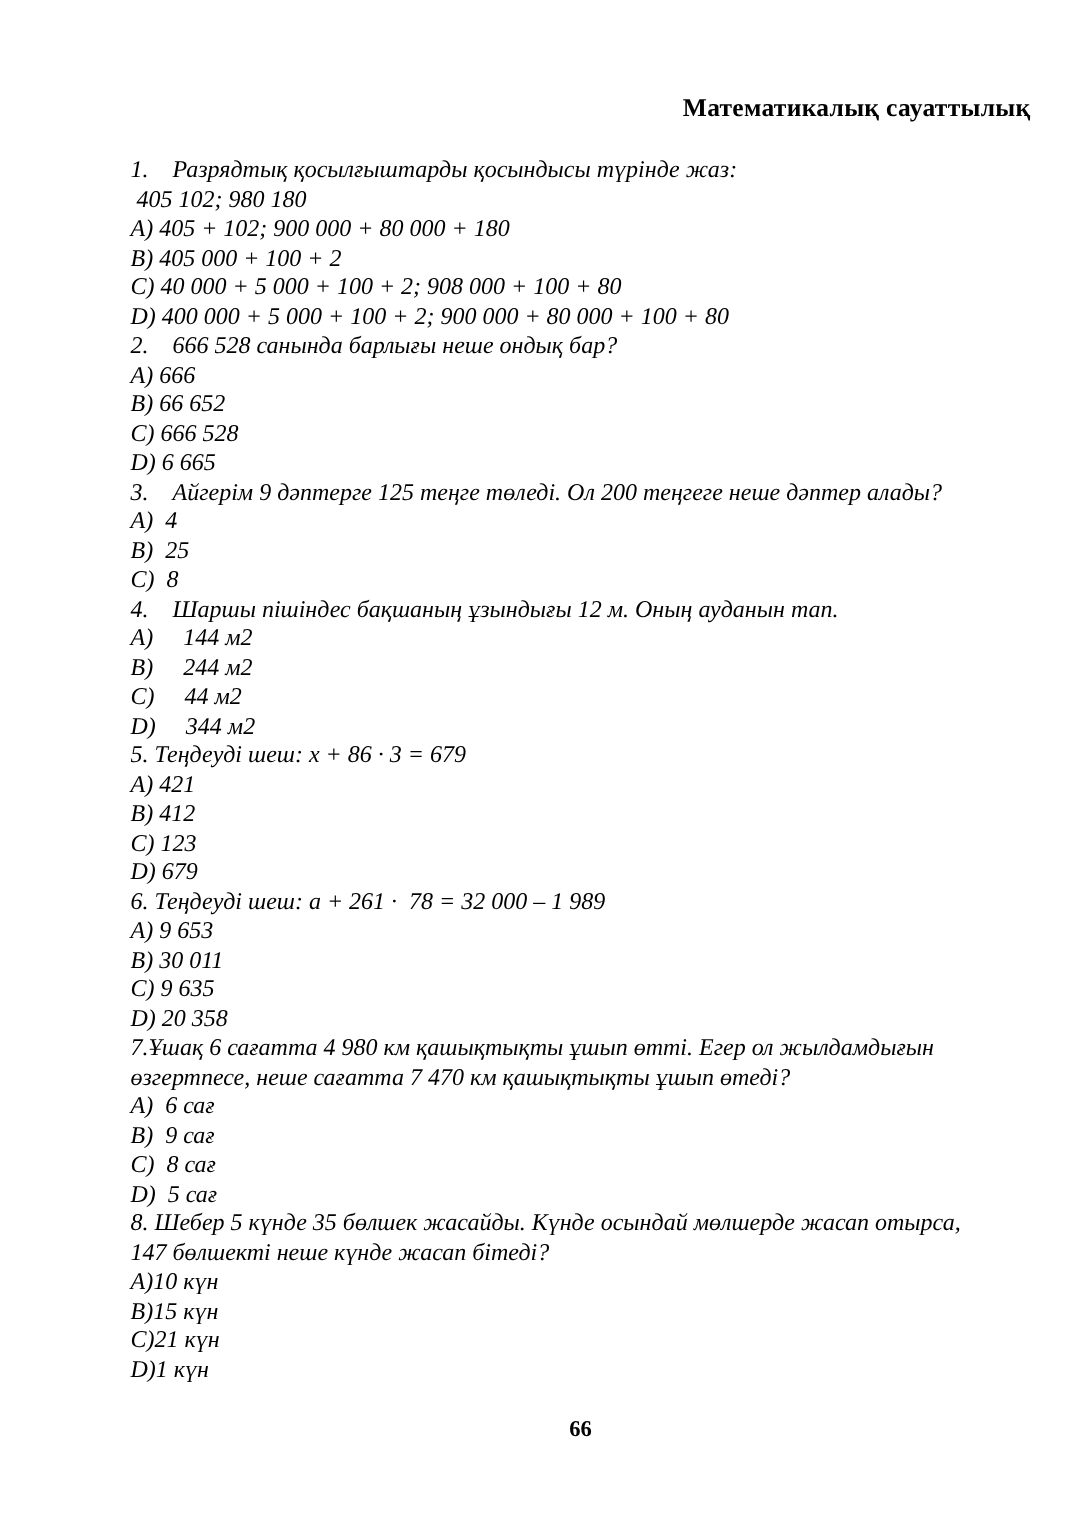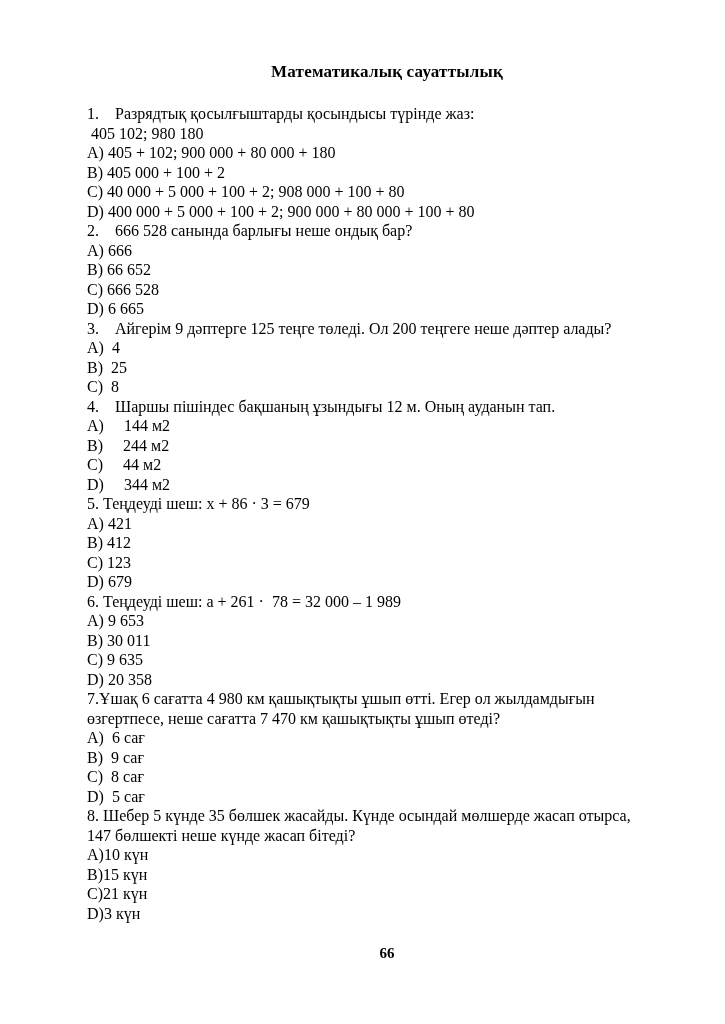--- a/index.html
+++ b/index.html
@@ -16,35 +16,36 @@
     font-family: "Liberation Serif", "DejaVu Serif", serif;
     font-size: 16px;
     overflow: hidden;
   }
   .title {
     position: absolute;
     top: 62px;
     left: 87px;
     width: 600px;
     margin: 0;
-    text-align: center;
+    text-align: right;
     font-size: 17px;
     font-weight: bold;
     letter-spacing: 0.2px;
   }
   .content {
     position: absolute;
     top: 104px;
     left: 87px;
     width: 615px;
   }
   .line {
     line-height: 19.5px;
     min-height: 19.5px;
     white-space: pre-wrap;
+    font-style: italic;
   }
   .page-number {
     position: absolute;
     top: 945px;
     left: 87px;
     width: 600px;
     text-align: center;
     font-size: 15px;
     font-weight: bold;
   }
@@ -114,20 +115,20 @@
       <div class="line">C)  8 сағ</div>
       <div class="line">D)  5 сағ</div>
     </section>
 
     <section>
       <div class="line">8. Шебер 5 күнде 35 бөлшек жасайды. Күнде осындай мөлшерде жасап отырса,</div>
       <div class="line">147 бөлшекті неше күнде жасап бітеді?</div>
       <div class="line">A)10 күн</div>
       <div class="line">B)15 күн</div>
       <div class="line">C)21 күн</div>
-      <div class="line">D)3 күн</div>
+      <div class="line">D)1 күн</div>
     </section>
 
   </div>
 
   <div class="page-number">66</div>
 
 </div>
 
 </body></html>

